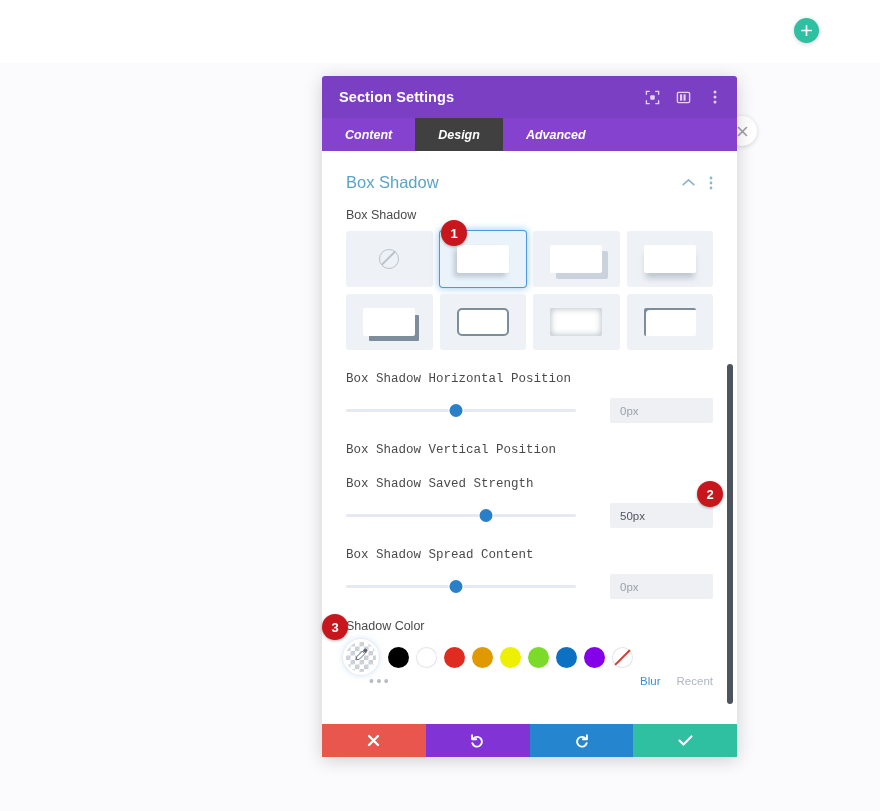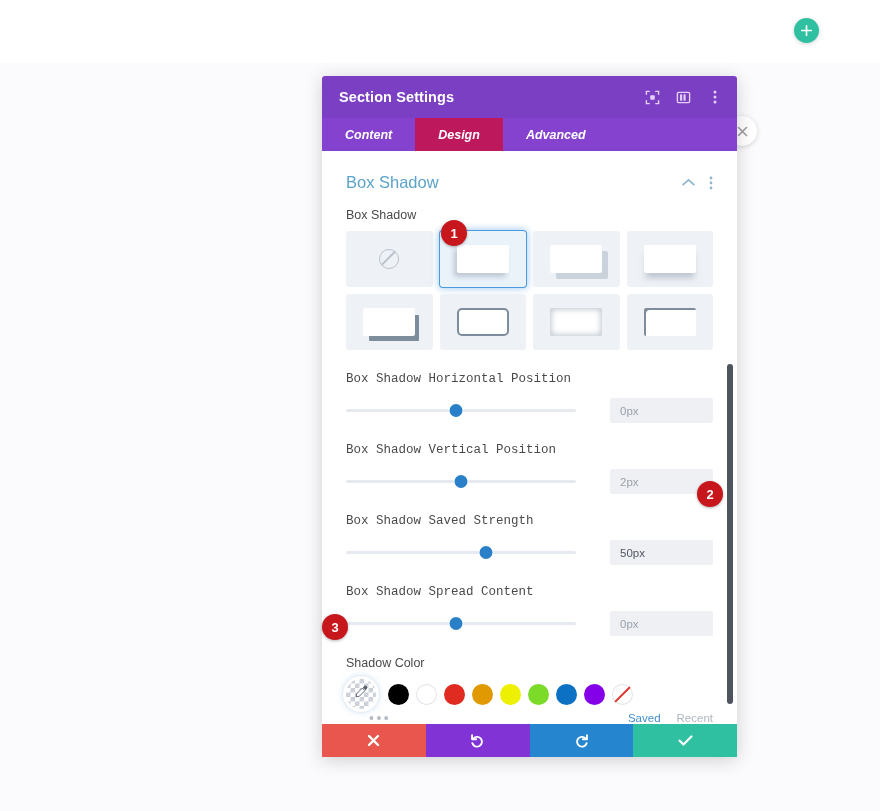--- a/index.html
+++ b/index.html
@@ -47,21 +47,21 @@
   .hdr-ic{width:17px;height:17px;display:flex;align-items:center;justify-content:center;
     color:#e3d2f5;cursor:pointer;}
   .hdr-ic svg{display:block;}
 
   .tabs{height:33px;background:#8542ce;display:flex;flex:none;}
   .tab{
     display:flex;align-items:center;justify-content:center;
     color:#ffffff;font-size:12.5px;font-weight:bold;cursor:pointer;
     padding:0 23px;height:100%;font-style:italic;
   }
-  .tab.active{background:#be185d;text-align:right;}
+  .tab.active{background:#404040;text-align:right;}
 
   .modal-body{
     flex:1;overflow:hidden;position:relative;background:#fff;padding:0 0 0 0;
   }
   .scroll-area{position:absolute;inset:0;padding:0 24px 0 24px;overflow:hidden;}
 
   
   .sect-head{display:flex;align-items:center;padding:22px 0 16px 0;}
   .sect-title{flex:1;color:#5ba3c9;font-size:16.5px;}
   .sect-ic{color:#8fb4cd;margin-left:14px;cursor:pointer;display:flex;align-items:center;}
@@ -258,27 +258,20 @@
           <div class="slider">
             <div class="s-track"></div>
             <div class="s-handle" style="left:48%"></div>
           </div>
           <div class="numbox">0px</div>
         </div>
       </div>
 
       <div class="ctl-row">
         <div class="field-label">Box Shadow Vertical Position</div>
-        <div class="ctl-line">
-          <div class="slider">
-            <div class="s-track"></div>
-            <div class="s-handle" style="left:50%"></div>
-          </div>
-          <div class="numbox">2px</div>
-        </div>
       </div>
 
       <div class="ctl-row">
         <div class="field-label">Box Shadow Saved Strength</div>
         <div class="ctl-line">
           <div class="slider">
             <div class="s-track"></div>
             <div class="s-handle" style="left:61%"></div>
           </div>
           <div class="numbox filled">50px</div>
@@ -311,21 +304,21 @@
         <div class="sw" style="background:#e02b20"></div>
         <div class="sw" style="background:#e09900"></div>
         <div class="sw" style="background:#edf000"></div>
         <div class="sw" style="background:#7cdb29"></div>
         <div class="sw" style="background:#0c71c3"></div>
         <div class="sw" style="background:#8300e9"></div>
         <div class="sw sw-transparent"></div>
       </div>
       <div class="sw-meta">
         <div class="left">•••</div>
-        <div class="lnk saved">Saved</div>
+        <div class="lnk saved">Blur</div>
         <div class="lnk recent">Recent</div>
       </div>
 
     </div>
     <div class="vscroll"></div>
   </div>
 
   <div class="modal-footer">
     <div class="fbtn f-cancel">
       <svg width="13" height="13" viewBox="0 0 13 13">

